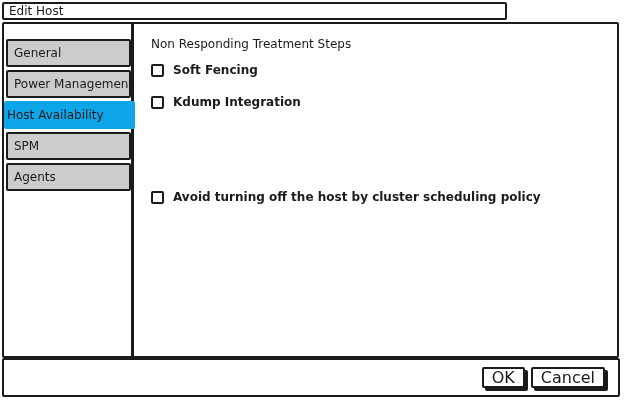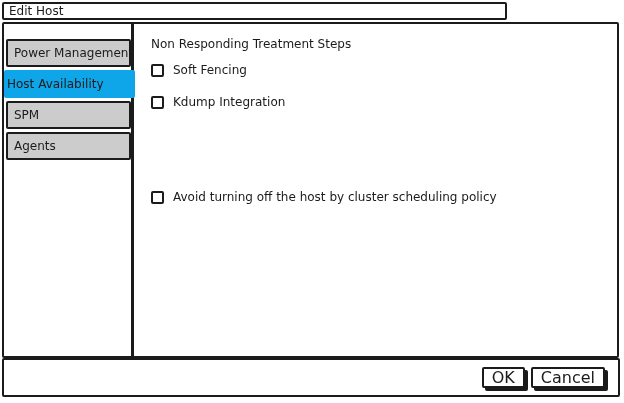--- a/index.html
+++ b/index.html
@@ -69,20 +69,21 @@
   .heading {
     font-weight: normal;
     margin: 0 0 11px 0;
     line-height: 15px;
   }
   .row {
     display: flex; align-items: center;
     margin-bottom: 17px;
     line-height: 15px;
     white-space: nowrap;
+    font-weight: bold;
   }
   .row.cluster { margin-top: 80px; }
   .cb {
     width: 13px; height: 13px; flex: none;
     border: 2px solid #1b1b1b; border-radius: 2px;
     background: #fff;
     margin-right: 9px;
   }
 
   
@@ -110,20 +111,21 @@
 <body>
 
 <div class="titlebar">
   <span>Edit Host</span>
 </div>
 
 <div class="main">
   <div class="divider"></div>
 
   <div class="tabstrip">
+    <div class="tab">General</div>
     <div class="tab">Power Management</div>
     <div class="tab selected">Host Availability</div>
     <div class="tab">SPM</div>
     <div class="tab">Agents</div>
   </div>
 
   <div class="content">
     <div class="heading">Non Responding Treatment Steps</div>
 
     <div class="row">

